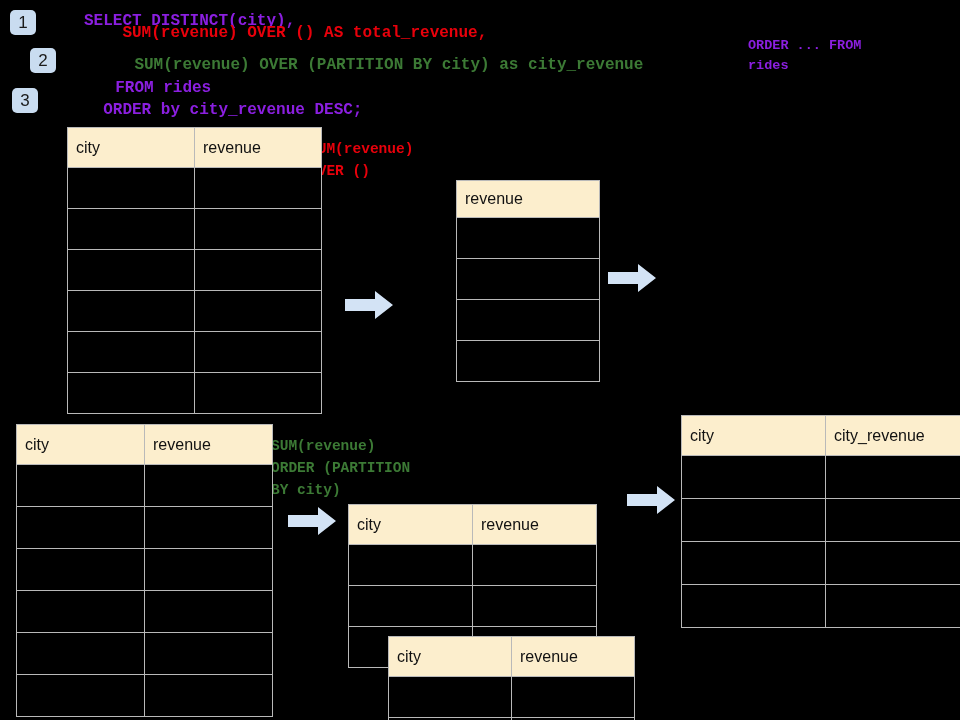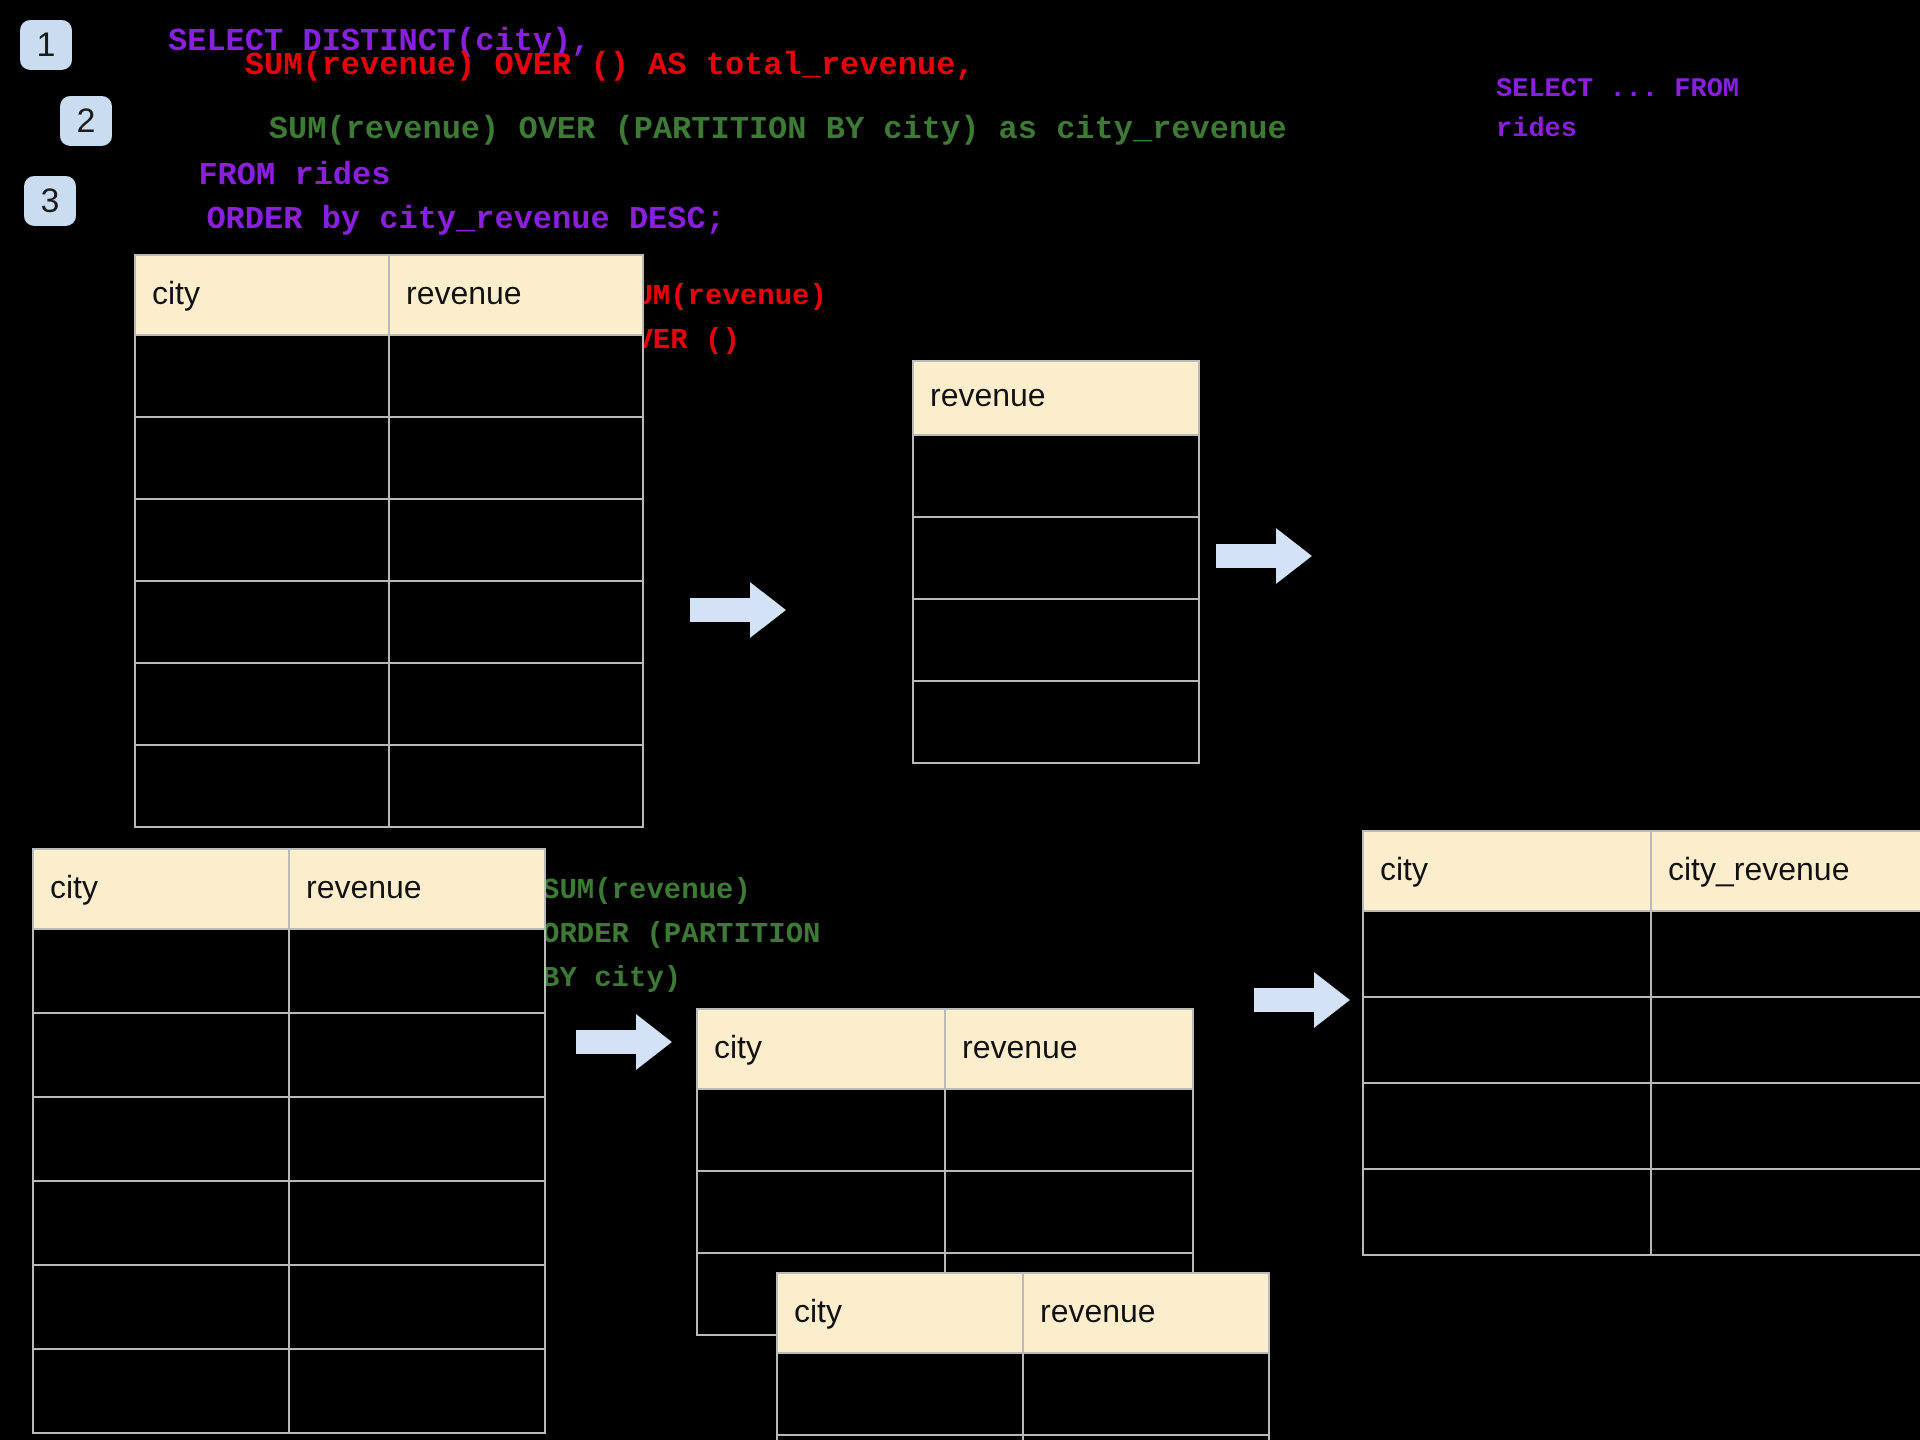--- a/index.html
+++ b/index.html
@@ -101,24 +101,24 @@
   <div class="badge" style="left:30px; top:48px;">
     <span>2</span>
   </div>
   <div class="badge" style="left:12px; top:88px;">
     <span>3</span>
   </div>
 
   <div class="sql sql-purple" style="left:84px; top:11px;">SELECT DISTINCT(city),</div>
   <div class="sql sql-red" style="left:84px; top:23px;">    SUM(revenue) OVER () AS total_revenue,</div>
   <div class="sql sql-green" style="left:96px; top:55px;">    SUM(revenue) OVER (PARTITION BY city) as city_revenue</div>
-  <div class="sql sql-purple" style="left:80px; top:78px;">  FROM rides</div>
+  <div class="sql sql-purple" style="left:96px; top:78px;">  FROM rides</div>
   <div class="sql sql-purple" style="left:84px; top:100px;">  ORDER by city_revenue DESC;</div>
 
-  <div class="annot annot-purple" style="left:748px; top:36px; line-height:20px; font-size:13.5px;">SELECT ... FROM
+  <div class="annot annot-purple" style="left:748px; top:36px; line-height:20px; font-size:13.5px;">ORDER ... FROM
 rides</div>
 
   <div class="annot annot-red" style="left:309px; top:138px;">SUM(revenue)
 OVER ()</div>
 
   <div class="annot annot-green" style="left:271px; top:435px;">SUM(revenue)
 ORDER (PARTITION
 BY city)</div>
 
   <table class="tbl" style="left:67px; top:127px; width:236px;">

